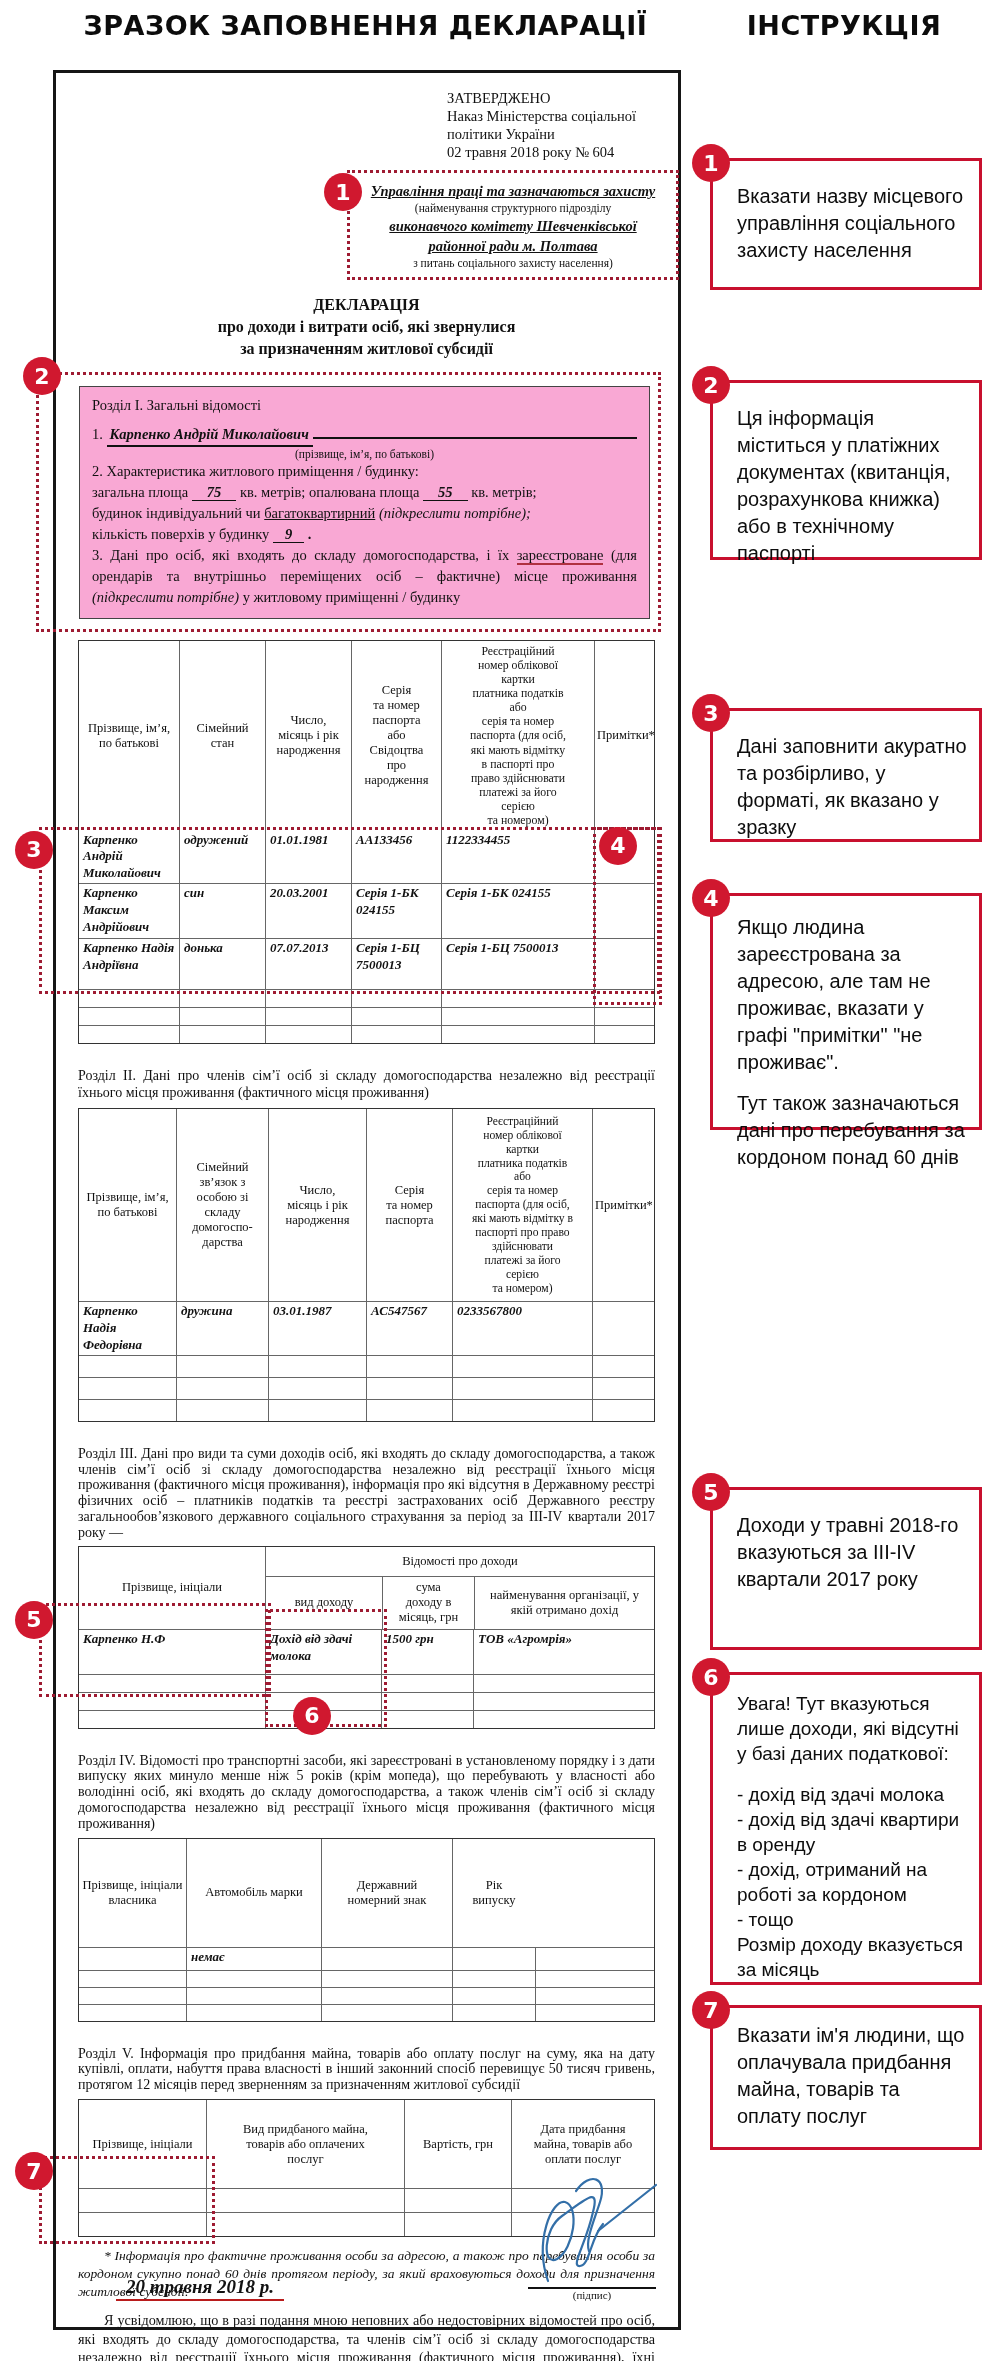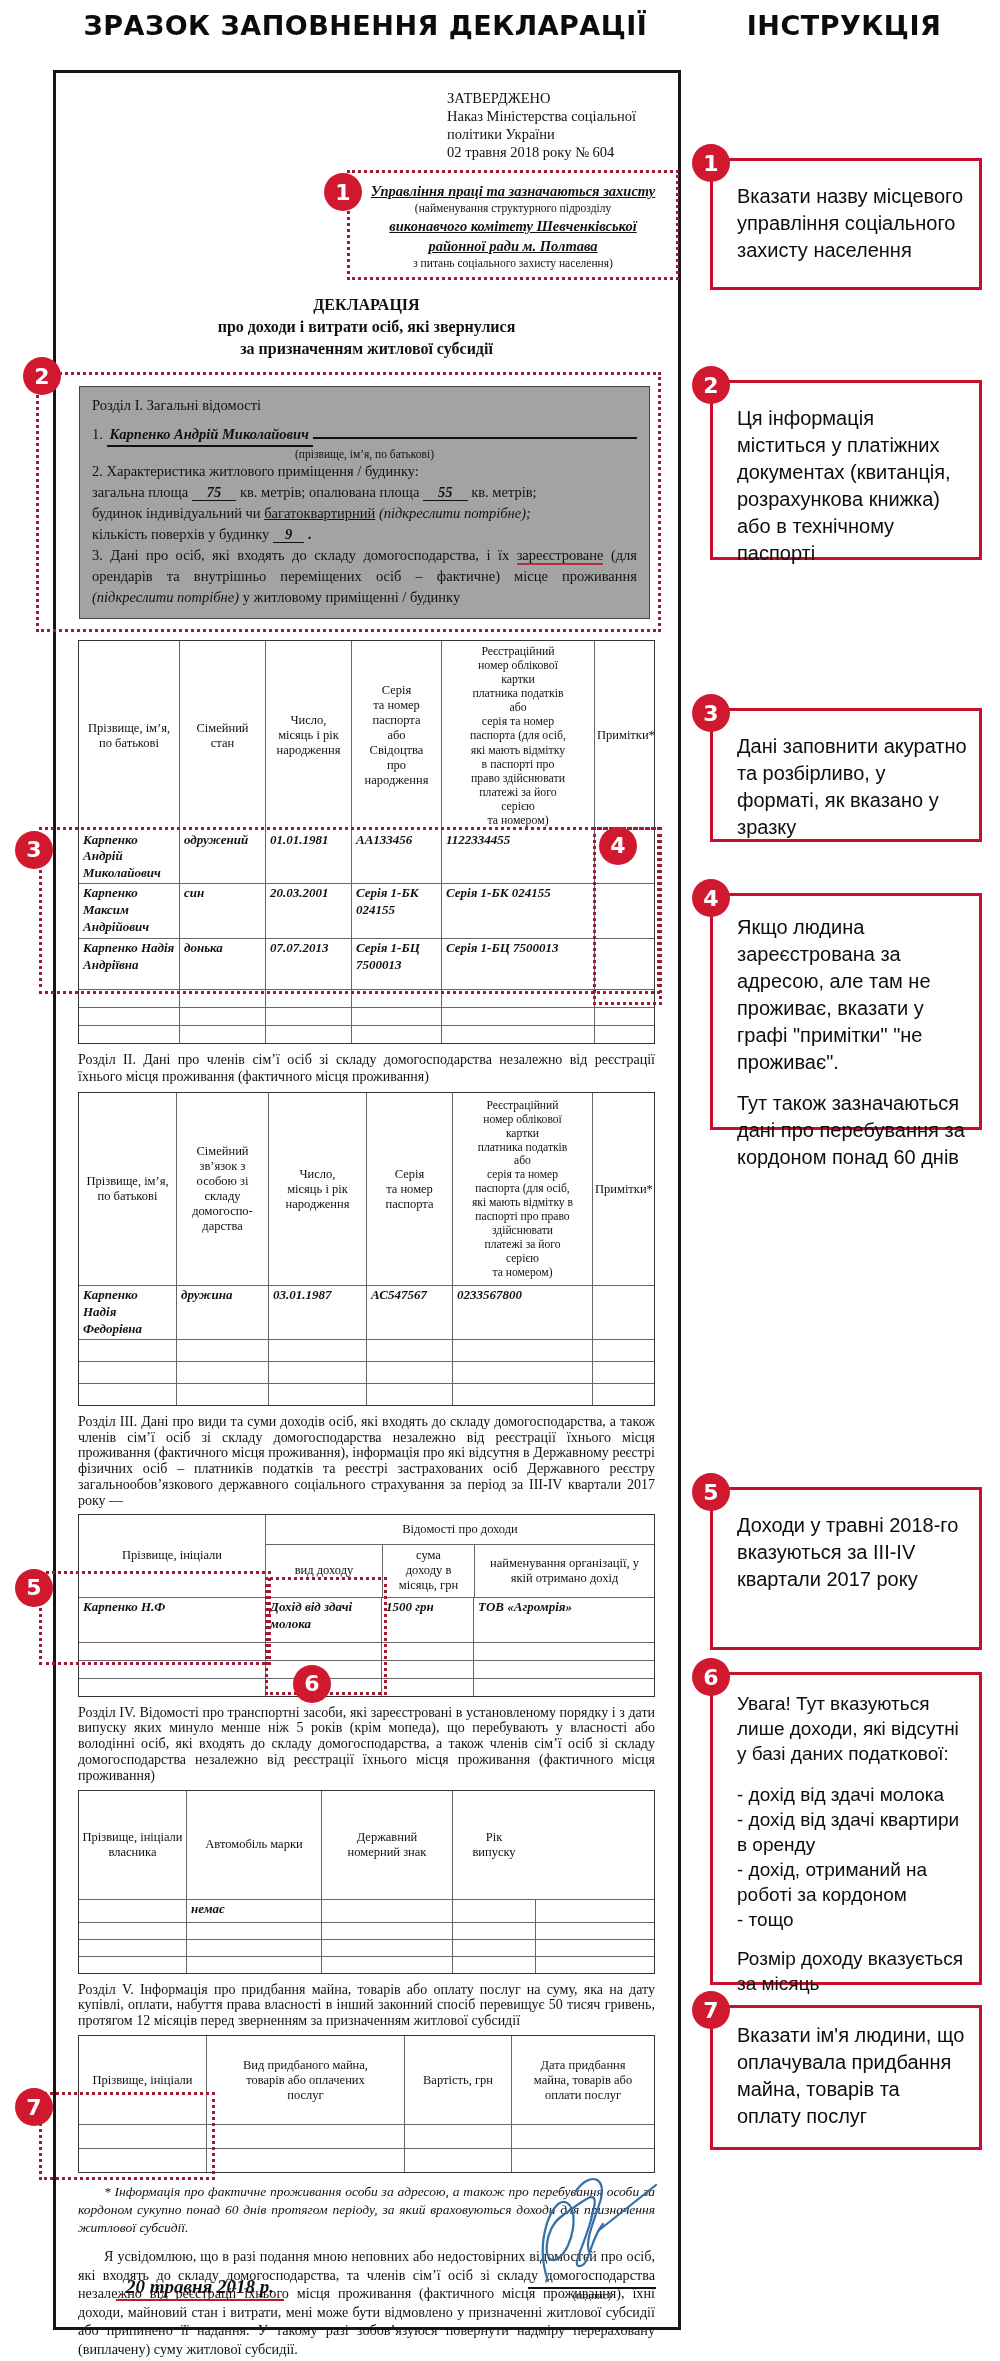--- a/index.html
+++ b/index.html
@@ -16,21 +16,21 @@
 
   
   .dotted{border:3px dotted #9e1b32;}
   .dep-wrap{position:relative;margin:9px 0 0 269px;width:318px;padding:8px 4px 6px;text-align:center;}
   .dep-main{font-weight:bold;font-style:italic;text-decoration:underline;font-size:14.5px;line-height:20px;}
   .dep-hint{font-size:11.5px;line-height:15px;}
 
   .decl-title{margin-top:14px;text-align:center;font-weight:bold;font-size:16px;line-height:22px;}
 
   .sec1-wrap{position:relative;margin:12px 0 0 -42px;width:625px;padding:11px 8px 10px 40px;box-sizing:border-box;}
-  .sec1-box{border:1px solid #444;background:#a3a3a3;padding:8px 12px 10px;font-size:14.5px;line-height:21px;}
+  .sec1-box{border:1px solid #444;background:#f9a8d4;padding:8px 12px 10px;font-size:14.5px;line-height:21px;}
   .nameline{display:flex;align-items:baseline;}
   .nm{font-weight:bold;font-style:italic;border-bottom:2px solid #111;padding:0 4px 0 3px;}
   .fill{flex:1;border-bottom:2px solid #111;height:1em;}
   .hint-c{text-align:center;font-size:11.5px;line-height:14px;}
   .blank{font-weight:bold;font-style:italic;border-bottom:1.5px solid #111;padding:0 15px;}
   .u{ text-decoration:underline;}
   .ured{border-bottom:2px solid #b03040;}
   .itn{font-style:italic;}
   .just{text-align:justify;}
 
@@ -46,21 +46,21 @@
   .ovl{position:absolute;pointer-events:none;z-index:3;}
 
   .t1c1{width:100px}.t1c2{width:86px}.t1c3{width:86px}.t1c4{width:90px}.t1c5{width:153px}.t1c6{flex:1}
   .t2c1{width:97px}.t2c2{width:92px}.t2c3{width:98px}.t2c4{width:86px}.t2c5{width:140px}.t2c6{flex:1}
   .t3c1{width:186px}.t3c2{width:116px}.t3c3{width:92px}.t3c4{flex:1}
   .t4c1{width:107px}.t4c2{width:135px}.t4c3{width:131px}.t4c4{width:83px}.t4c5{flex:1}
   .t5c1{width:127px}.t5c2{width:198px}.t5c3{width:107px}.t5c4{flex:1}
   .bl{border-left:1px solid #666;}
   .bb{border-bottom:1px solid #666;}
 
-  .para{font-size:14px;line-height:16.5px;margin-top:8px;}
+  .para{font-size:14px;line-height:16.5px;margin-top:24px;}
   .footnote{font-style:italic;font-size:13.5px;line-height:18px;text-indent:26px;margin-top:10px;}
   .consent{font-size:14.2px;line-height:18.5px;text-indent:26px;margin-top:10px;}
 
   .bottomrow{position:absolute;left:60px;bottom:26px;width:540px;display:flex;justify-content:space-between;align-items:flex-end;}
   .datestr{font-weight:bold;font-style:italic;font-size:19px;border-bottom:2px solid #b91c1c;padding:0 10px 1px;}
   .sigblock{position:relative;width:128px;text-align:center;}
   .sigline{border-top:2px solid #111;}
   .sigcap{font-size:11px;}
   .sigsvg{position:absolute;right:-6px;bottom:14px;}
 
@@ -470,19 +470,19 @@
 
 <div class="ibox" style="top:1672px;height:313px;padding-top:16px;font-size:19px;line-height:25px;">
   <span class="badge">6</span>
   <div>Увага! Тут вказуються лише доходи, які відсутні у базі даних податкової:</div>
   <div class="pre" style="margin-top:16px;">- дохід від здачі молока
 - дохід від здачі квартири
   в оренду
 - дохід, отриманий на
 роботі за кордоном
 - тощо</div>
-  <div style="margin-top:14px;">Розмір доходу вказується за місяць</div>
+  <div style="">Розмір доходу вказується за місяць</div>
 </div>
 
 <div class="ibox" style="top:2005px;height:145px;padding-top:14px;">
   <span class="badge">7</span>
   <div>Вказати ім'я людини, що оплачувала придбання майна, товарів та оплату послуг</div>
 </div>
 
 </body></html>

